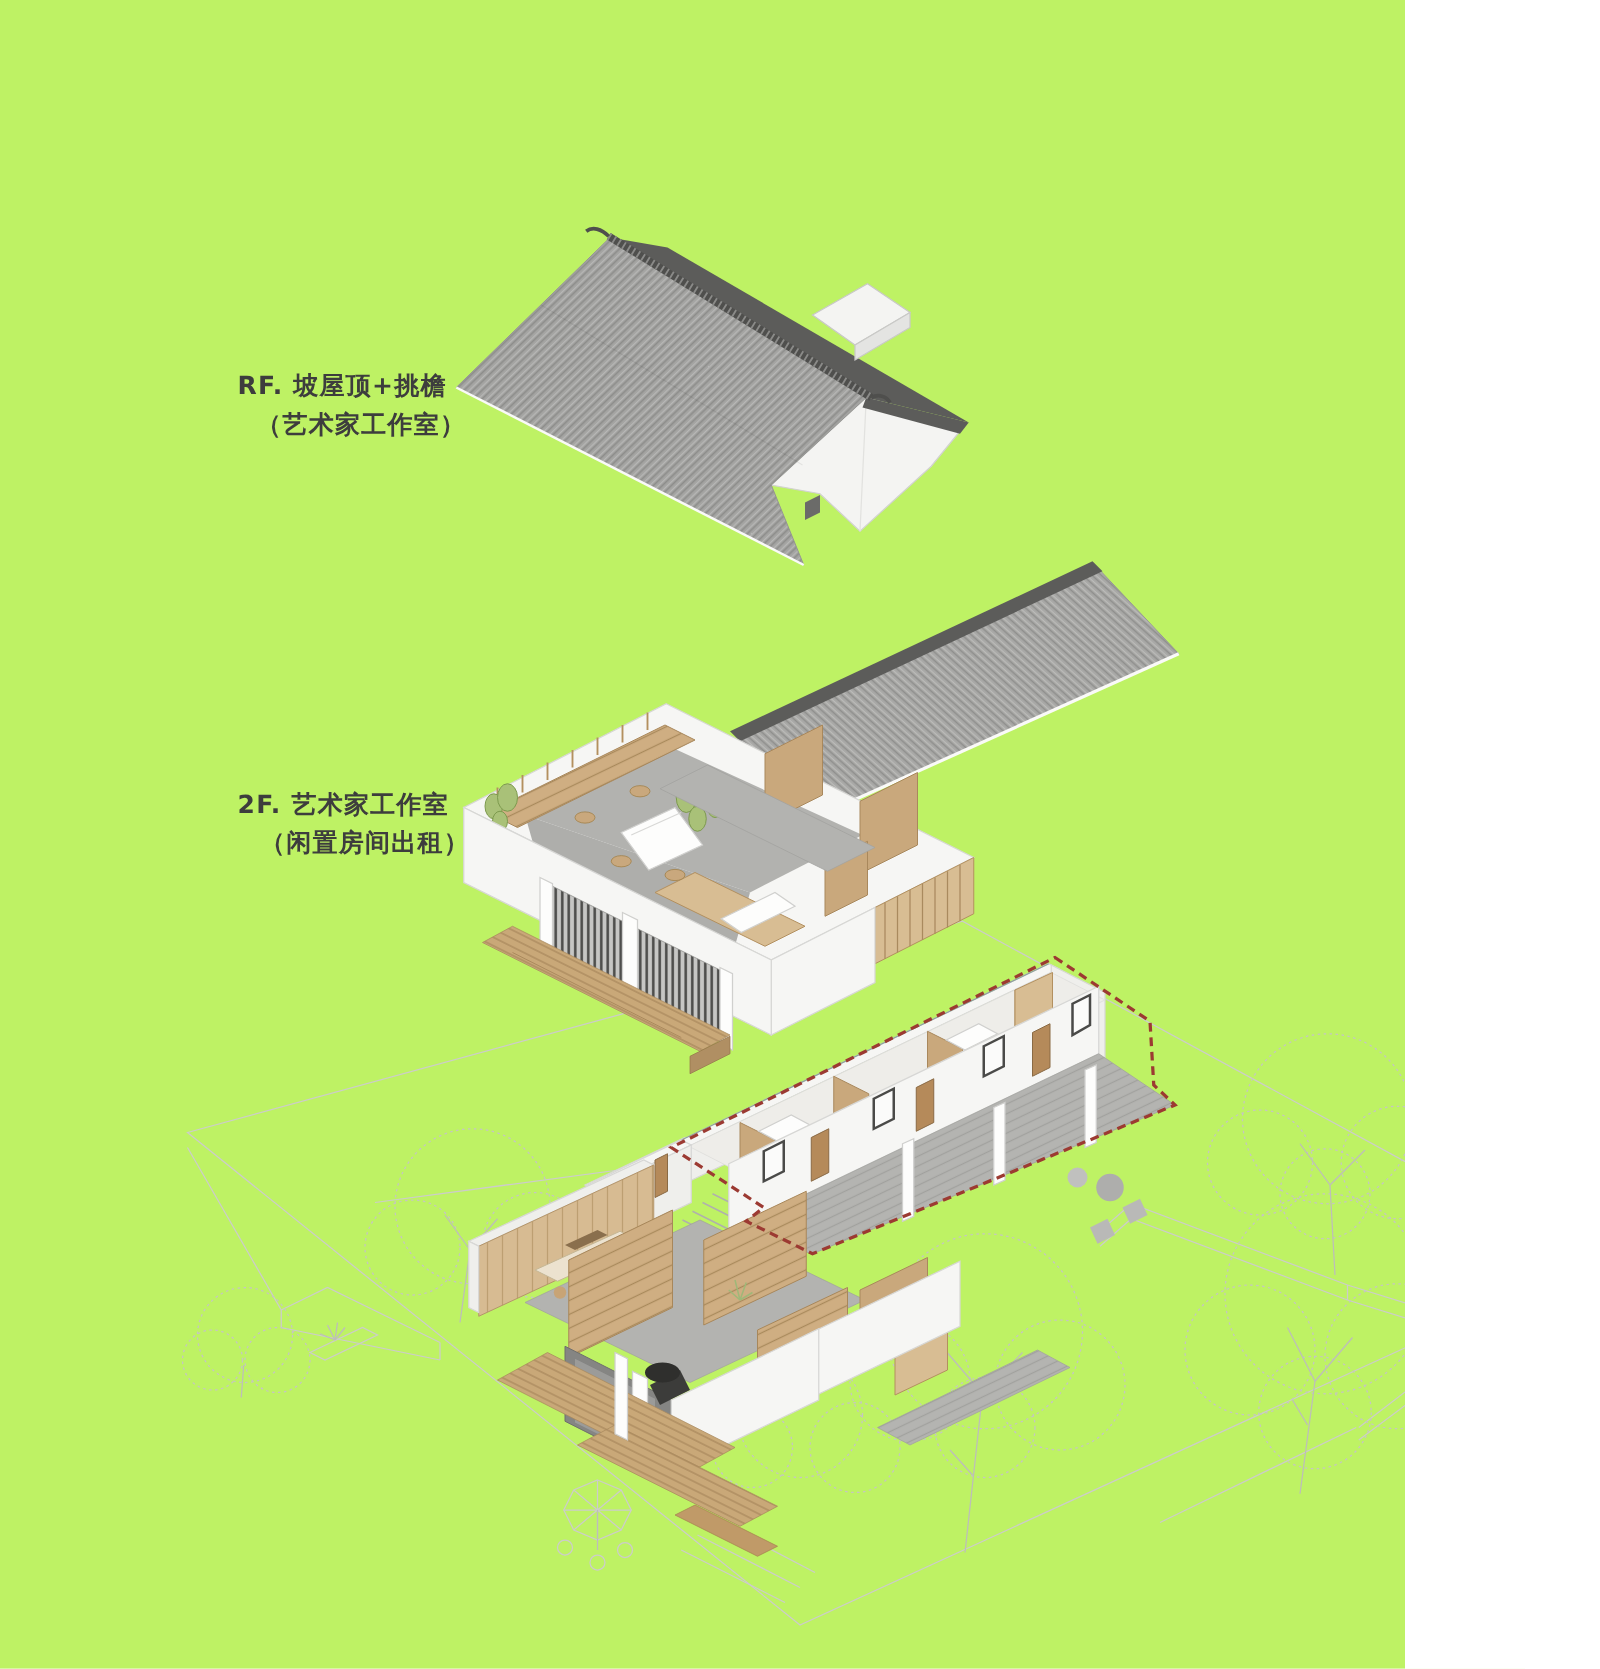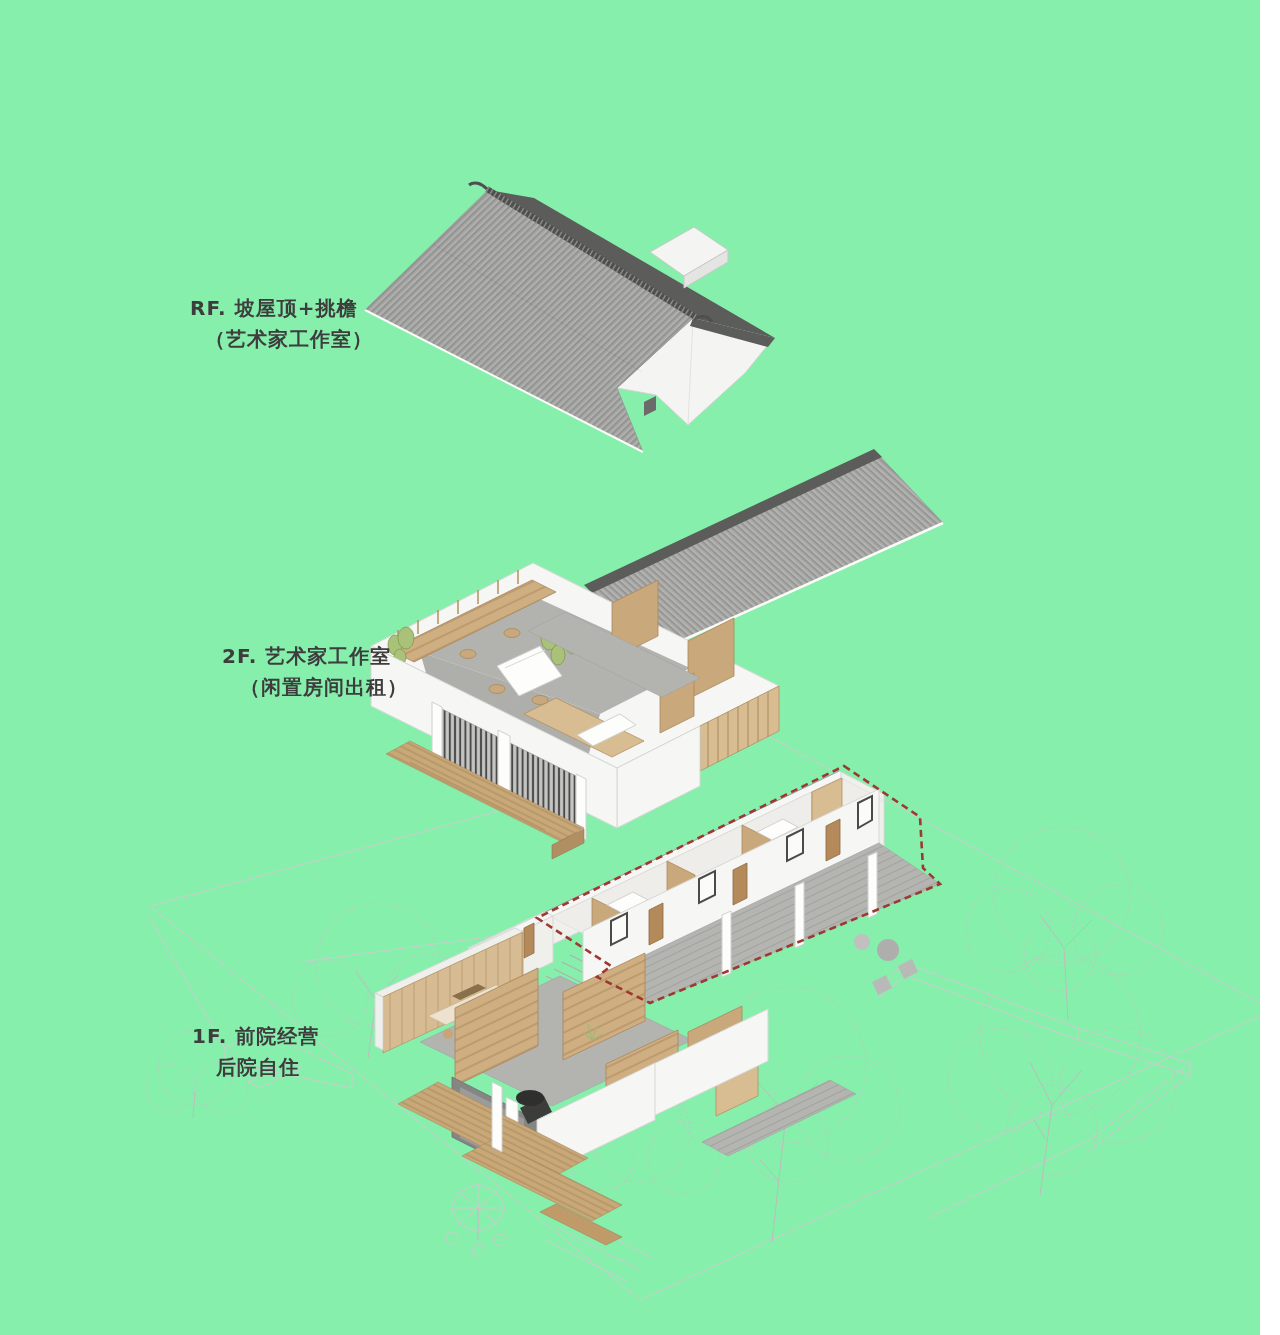--- a/index.html
+++ b/index.html
@@ -1,16 +1,16 @@
 <!DOCTYPE html>
 <html><head>
 <meta charset="utf-8">
 <style>
   html,body{margin:0;padding:0;background:#ffffff;}
-  .canvas{position:relative;width:1260px;height:1335px;background:#86efac;overflow:hidden;
+  .canvas{position:relative;width:1124px;height:1335px;background:#bef264;overflow:hidden;
           font-family:"DejaVu Sans","Liberation Sans",sans-serif;}
   svg{position:absolute;left:0;top:0;}
   .lvl-label{position:absolute;font-weight:700;font-size:20px;line-height:31px;
              color:#3d3d3d;letter-spacing:1px;white-space:nowrap;}
   .lvl-label .l2-rf{padding-left:15px;}
   .lvl-label .l2-2f{padding-left:18px;text-align:right;}
   .lvl-label .l2-1f{padding-left:24px;}
   
   .w0{fill:#f6f6f4;stroke:#d7d7d5;stroke-width:1;}
   .w1{fill:#fdfdfc;stroke:#d0d0ce;stroke-width:1;}
@@ -304,21 +304,17 @@
       <path d="M487,189 C481,183 474,181 469,185" stroke="#4f4f4d" stroke-width="3" fill="none"></path>
       <path d="M697,318 C703,315 709,317 712,322" stroke="#4f4f4d" stroke-width="3" fill="none"></path>
     </g>
   </g>
 </svg>
 
 <div class="lvl-label" style="left:190px;top:293px;">
   <div>RF. 坡屋顶+挑檐</div>
   <div class="l2-rf">（艺术家工作室）</div>
 </div>
-<div class="lvl-label" style="left:190px;top:641px;margin-left:32px;">
+<div class="lvl-label" style="left:190px;top:628px;">
   <div>2F. 艺术家工作室</div>
   <div class="l2-2f">（闲置房间出租）</div>
 </div>
-<div class="lvl-label" style="left:192px;top:1021px;">
-  <div>1F. 前院经营</div>
-  <div class="l2-1f">后院自住</div>
 </div>
-</div>
 
 </body></html>

